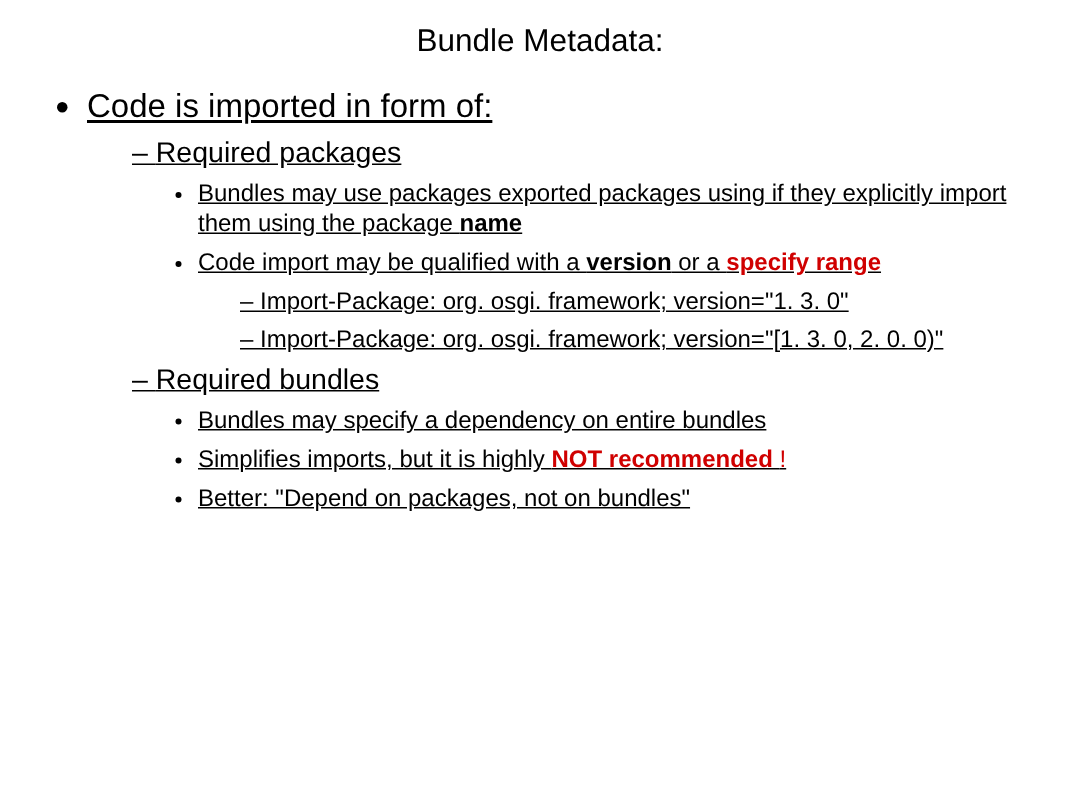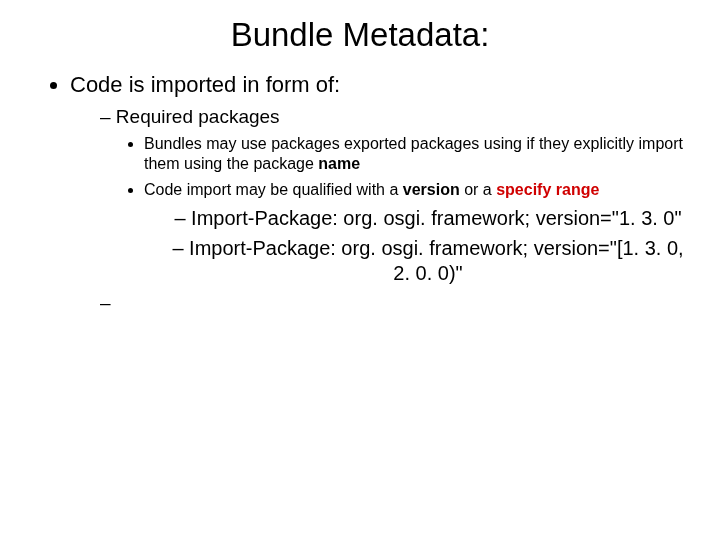--- a/index.html
+++ b/index.html
@@ -11,30 +11,31 @@
     font-family: Arial, Helvetica, sans-serif;
     color: #000;
     overflow: hidden;
   }
   .slide {
     padding: 12px 24px 0 24px;
     box-sizing: border-box;
   }
   .title {
     text-align: center;
-    font-size: 33px;
+    font-size: 21px;
     line-height: 1.15;
     margin: 4px 0 18px 0;
     font-weight: normal;
   }
   ul.lvl1 {
     list-style: disc;
     padding-left: 34px;
-    margin: 12px;
+    margin: 0;
     font-size: 22px;
+    text-decoration: underline;
   }
   ul.lvl2 {
     list-style: none;
     padding-left: 30px;
     margin: 8px 0 0 0;
     font-size: 19px;
   }
   ul.lvl2 > li::before {
     content: "–  ";
   }
@@ -48,22 +49,21 @@
     font-size: 16px;
   }
   ul.lvl3 > li {
     margin: 6px 0;
     line-height: 1.25;
   }
   ul.lvl4 {
     list-style: none;
     padding-left: 28px;
     margin: 6px 0 0 0;
-    font-size: 20px;
-    text-align: center;
+    font-size: 16px;
   }
   ul.lvl4 > li::before {
     content: "–  ";
   }
   ul.lvl4 > li {
     margin: 5px 0;
   }
   .red { color: #d00000; }
   .b { font-weight: bold; }
 </style>
@@ -88,17 +88,25 @@
             <li>
               <span>Code import may be qualified with a </span><span class="b">version</span><span> or a </span><span class="b red">specify range</span>
               <ul class="lvl4">
                 <li><span>Import-Package: org. osgi. framework; version="1. 3. 0"</span></li>
                 <li><span>Import-Package: org. osgi. framework; version="[1. 3. 0, 2. 0. 0)"</span></li>
               </ul>
             </li>
           </ul>
         </li>
         <li>
+          <span>Required bundles</span>
+          <ul class="lvl3">
+            <li><span>Bundles may specify a dependency on entire bundles</span></li>
+            <li>
+              <span>Simplifies imports, but it is highly </span><span class="b red">NOT recommended </span><span class="red">!</span>
+            </li>
+            <li><span> Better: "Depend on packages, not on bundles"</span></li>
+          </ul>
         </li>
       </ul>
     </li>
   </ul>
 </div>
 
 </body></html>

